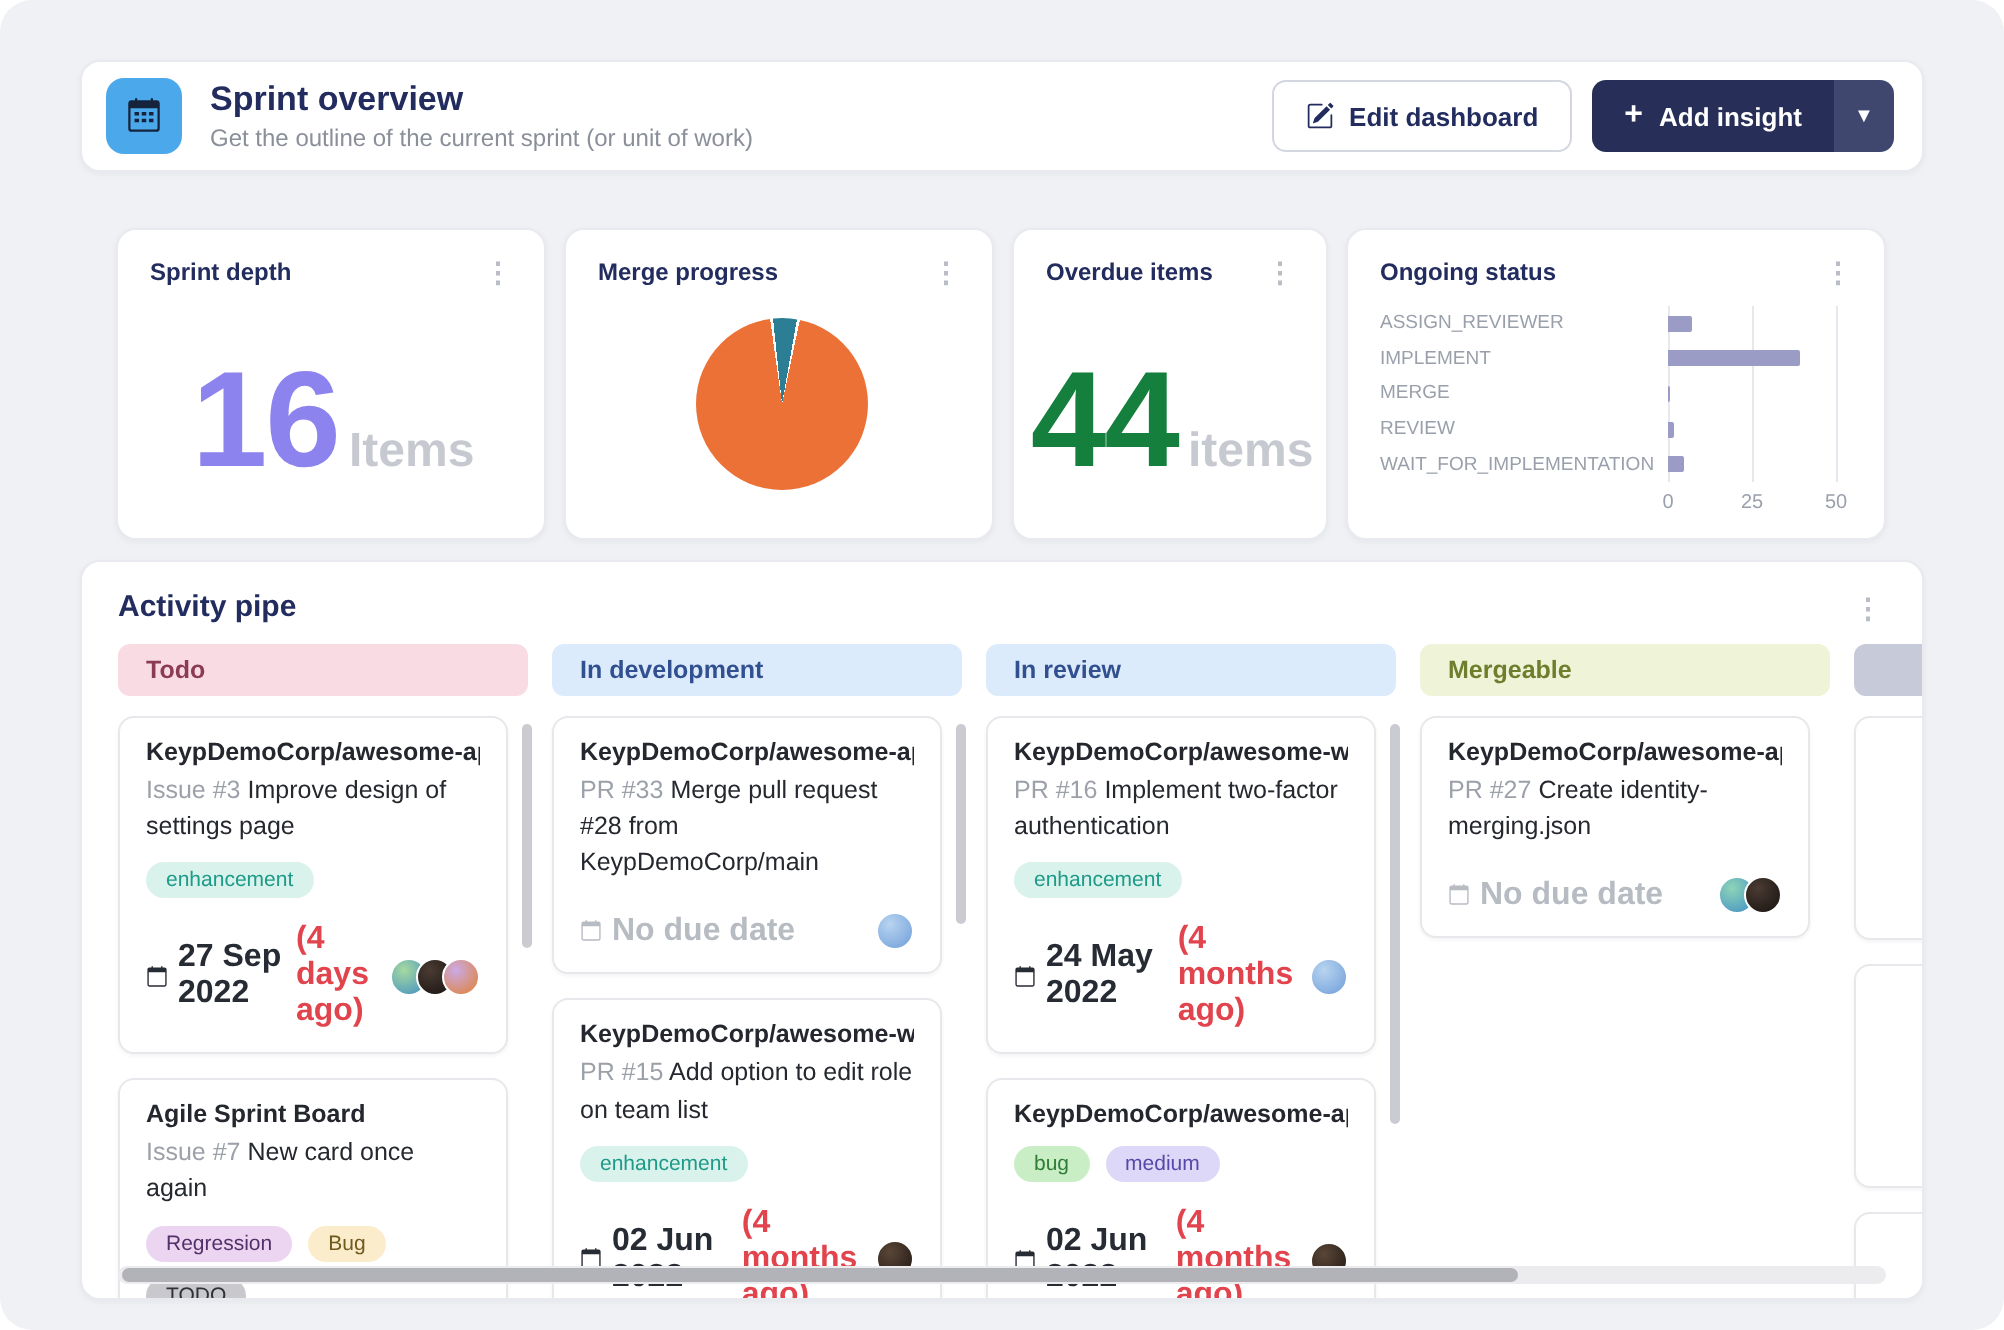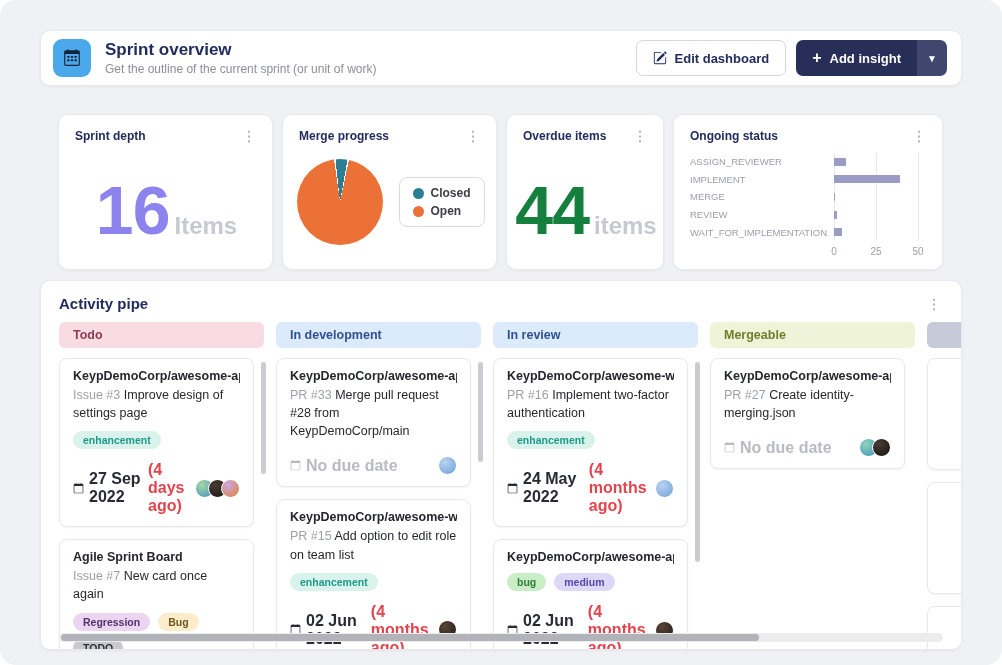--- a/index.html
+++ b/index.html
@@ -59,21 +59,21 @@
   .c-indev { background:#dcebfb; color:#31508f; }
   .c-inreview { background:#dcebfb; color:#31508f; }
   .c-merge { background:#eff3d8; color:#6f7e2d; }
   .c-extra { background:#c6cad9; color:#555a6e; }
   .col-cards { padding-right:10px; }
   .card { background:#fff; border:1px solid #e7e8ec; border-radius:8px; padding:10px 13px 11px; box-shadow:0 1px 2px rgba(16,24,40,.05); margin-bottom:12px; }
   .card-title { font-size:12.5px; font-weight:700; color:#24272e; white-space:nowrap; overflow:hidden; }
   .card-text { font-size:12.5px; color:#25282e; line-height:1.45; margin-top:3px; }
   .ref { color:#9ca1a9; }
   .tags { display:flex; gap:8px; margin-top:9px; flex-wrap:wrap; }
-  .tag { font-size:10.5px; font-weight:700; padding:3px 10px; border-radius:10px; white-space:nowrap; }
+  .tag { font-size:10.5px; font-weight:400; padding:3px 10px; border-radius:10px; white-space:nowrap; }
   .card-footer { display:flex; align-items:center; justify-content:space-between; margin-top:12px; min-height:19px; }
   .date { display:flex; align-items:center; gap:5px; font-size:16px; font-weight:700; color:#272b33;justify-content:flex-end; }
   .ago { color:#e2444e; margin-left:2px; }
   .nodue { color:#b7bbc2; font-weight:600; }
   .cal { flex:0 0 auto; }
   .avatars { display:flex; }
   .avatar { width:19px; height:19px; border-radius:50%; border:1.5px solid #fff; margin-left:-6px; cursor:pointer; }
   .vthumb { position:absolute; width:5px; background:#cbccd2; border-radius:3px; right:-2px; }
   .hscroll { position:absolute; left:18px; right:18px; bottom:7px; height:9px; border-radius:5px; background:#ececef; }
   .hthumb { position:absolute; left:2px; top:1px; bottom:1px; width:79%; border-radius:5px; background:#b2b3b8; cursor:pointer; }
@@ -129,30 +129,20 @@
       </div>
     </div>
 
     <div class="panel stat-card">
       <div class="stat-head">
         <span class="stat-title">Merge progress</span>
         <span class="kebab">⋮</span>
       </div>
       <div class="progress-wrap">
         <div class="pie" style="background: conic-gradient(from -8deg, rgb(255, 255, 255) 0deg, rgb(255, 255, 255) 2deg, rgb(43, 126, 148) 2deg, rgb(43, 126, 148) 18deg, rgb(255, 255, 255) 18deg, rgb(255, 255, 255) 20deg, rgb(236, 113, 55) 20deg, rgb(236, 113, 55) 360deg);"></div>
-        <div class="legend">
-            <div class="legend-row">
-              <span class="legend-dot" style="background: rgb(43, 126, 148);"></span>
-              <span>Closed</span>
-            </div>
-            <div class="legend-row">
-              <span class="legend-dot" style="background: rgb(236, 113, 55);"></span>
-              <span>Open</span>
-            </div>
-          </div>
       </div>
     </div>
 
     <div class="panel stat-card">
       <div class="stat-head">
         <span class="stat-title">Overdue items</span>
         <span class="kebab">⋮</span>
       </div>
       <div class="big-wrap">
         <span class="big-num orange">44</span>

